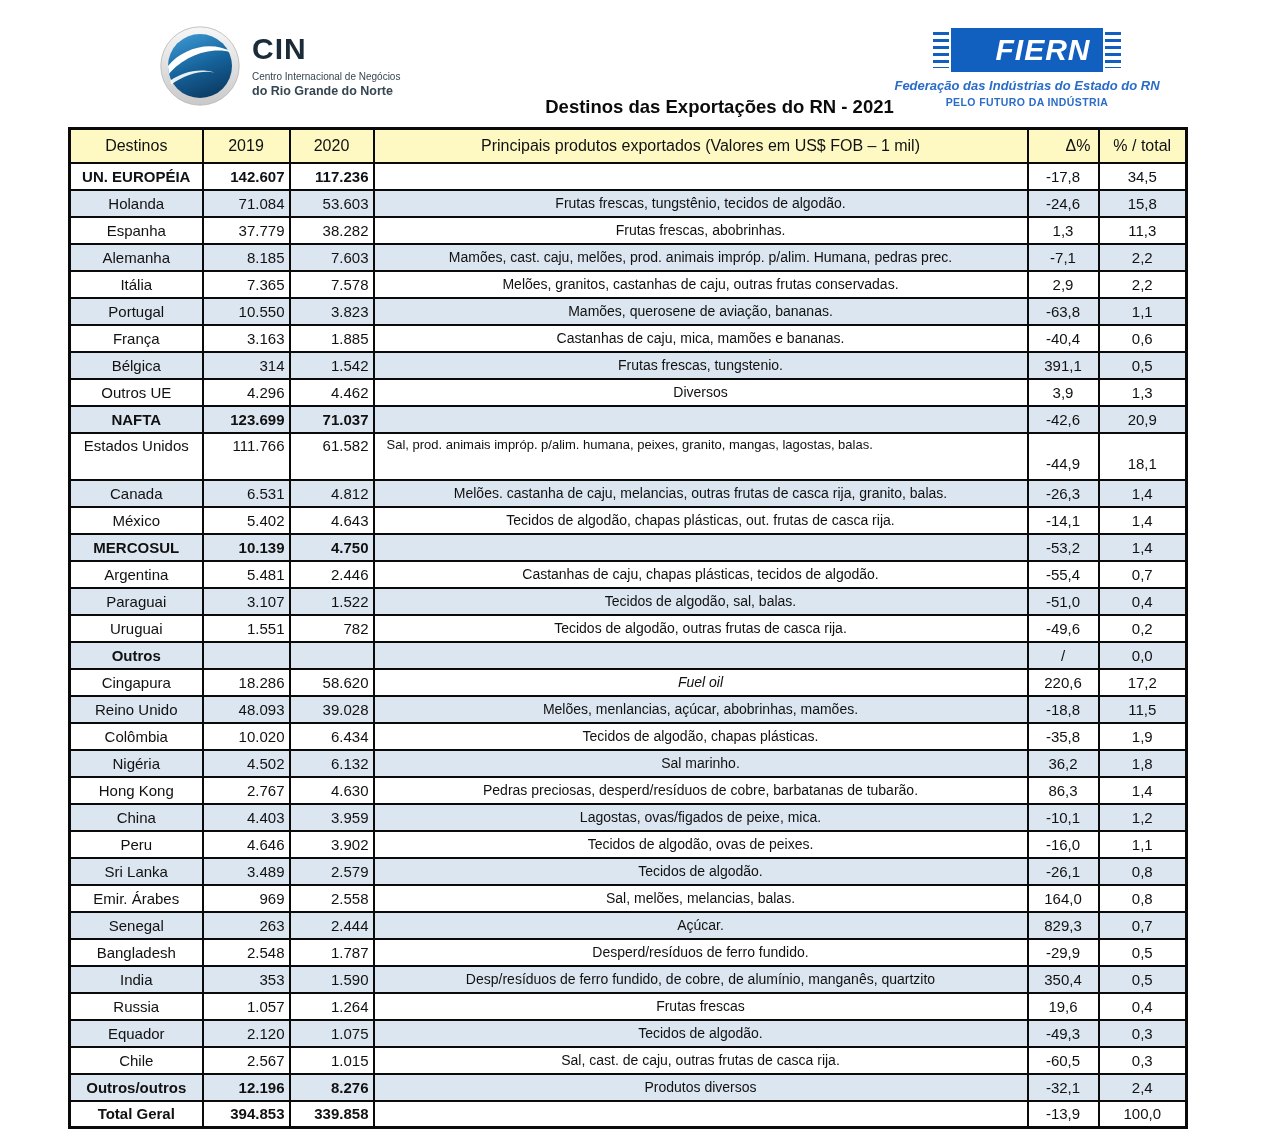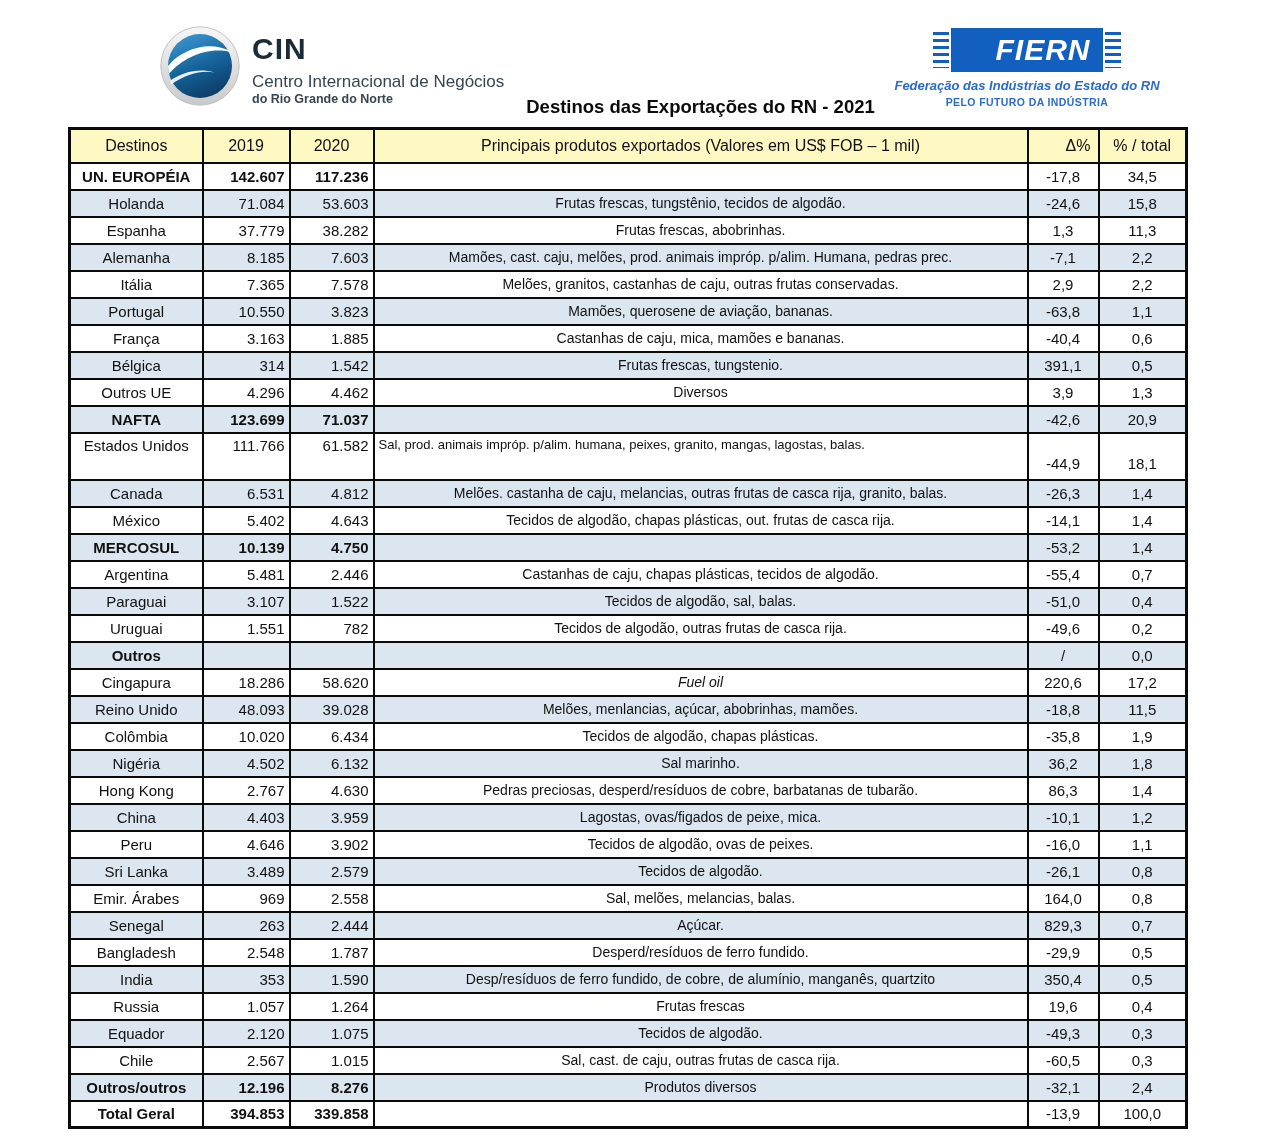--- a/index.html
+++ b/index.html
@@ -11,51 +11,51 @@
   *{margin:0;padding:0;box-sizing:border-box;}
   html,body{background:#ffffff;}
   body{font-family:"Liberation Sans","DejaVu Sans",sans-serif;color:#111;}
   .page{position:relative;width:1280px;height:1137px;background:#fff;overflow:hidden;}
 
   
   .cin-logo{position:absolute;left:160px;top:26px;display:flex;align-items:flex-start;}
   .cin-globe{width:80px;height:80px;display:block;}
   .cin-text{margin-left:12px;padding-top:8px;}
   .cin-acronym{font-size:30px;font-weight:800;color:#1c2b38;letter-spacing:1px;line-height:1;}
-  .cin-sub1{margin-top:7px;font-size:17px;color:#36454f;line-height:1.25;}
+  .cin-sub1{margin-top:7px;font-size:10px;color:#36454f;line-height:1.25;}
   .cin-sub2{font-size:12.5px;color:#36454f;font-weight:700;line-height:1.25;}
 
   .fiern-logo{position:absolute;right:112px;top:28px;width:282px;text-align:center;}
   .fiern-row{display:flex;align-items:center;justify-content:center;}
   .fiern-lines{width:16px;height:36px;
     background:repeating-linear-gradient(to bottom,var(--fiern-blue) 0 3px,transparent 3px 7px);}
   .fiern-box{width:152px;height:44px;background:var(--fiern-blue);
     display:flex;align-items:center;justify-content:center;margin:0 2px;padding-left:32px;}
   .fiern-name{color:#fff;font-weight:800;font-style:italic;font-size:30px;letter-spacing:1px;line-height:1;}
   .fiern-subtitle{margin-top:6px;font-size:13px;font-style:italic;font-weight:700;color:var(--fiern-text);white-space:nowrap;}
   .fiern-slogan{margin-top:3px;font-size:10.5px;font-weight:800;color:var(--fiern-text);letter-spacing:.4px;white-space:nowrap;}
 
-  .page-title{position:absolute;left:373px;top:96px;width:655px;text-align:center;
+  .page-title{position:absolute;left:392px;top:96px;width:655px;text-align:center;
     font-size:18.5px;font-weight:800;color:#0b0b0b;}
 
   
   table.export-table{position:absolute;left:68px;top:127px;width:1117px;
     border-collapse:collapse;table-layout:fixed;border:3px solid var(--border);}
   .export-table th,.export-table td{border:2px solid var(--border);overflow:hidden;
     white-space:nowrap;vertical-align:middle;}
   .export-table thead tr{height:34px;}
   .export-table th{font-size:16px;font-weight:400;background:#fef9c3;text-align:center;}
   .export-table th.h-delta{text-align:right;padding-right:7px;}
   .export-table tbody tr{height:27px;background:#fff;}
   .export-table tbody tr.blue{background:var(--stripe);}
   .export-table tbody tr.tall{height:47px;}
 
   td.dest{font-size:15px;text-align:center;padding:0 2px;}
   td.num{font-size:15px;text-align:right;padding-right:4px;}
-  td.prod{font-size:14px;text-align:center;padding:0 4px;margin-left:24px;}
+  td.prod{font-size:14px;text-align:center;padding:0 12px;margin-left:24px;}
   td.delta,td.share{font-size:15px;text-align:center;}
   tr.bold td.dest,tr.bold td.num{font-weight:800;}
   tr.italic-prod td.prod{font-style:italic;}
   tr.tall td{vertical-align:top;padding-top:3px;}
   tr.tall td.prod{text-align:left;font-size:13px;}
   tr.tall td.delta,tr.tall td.share{vertical-align:bottom;padding-bottom:7px;}
 </style>
 </head>
 <body>
 

